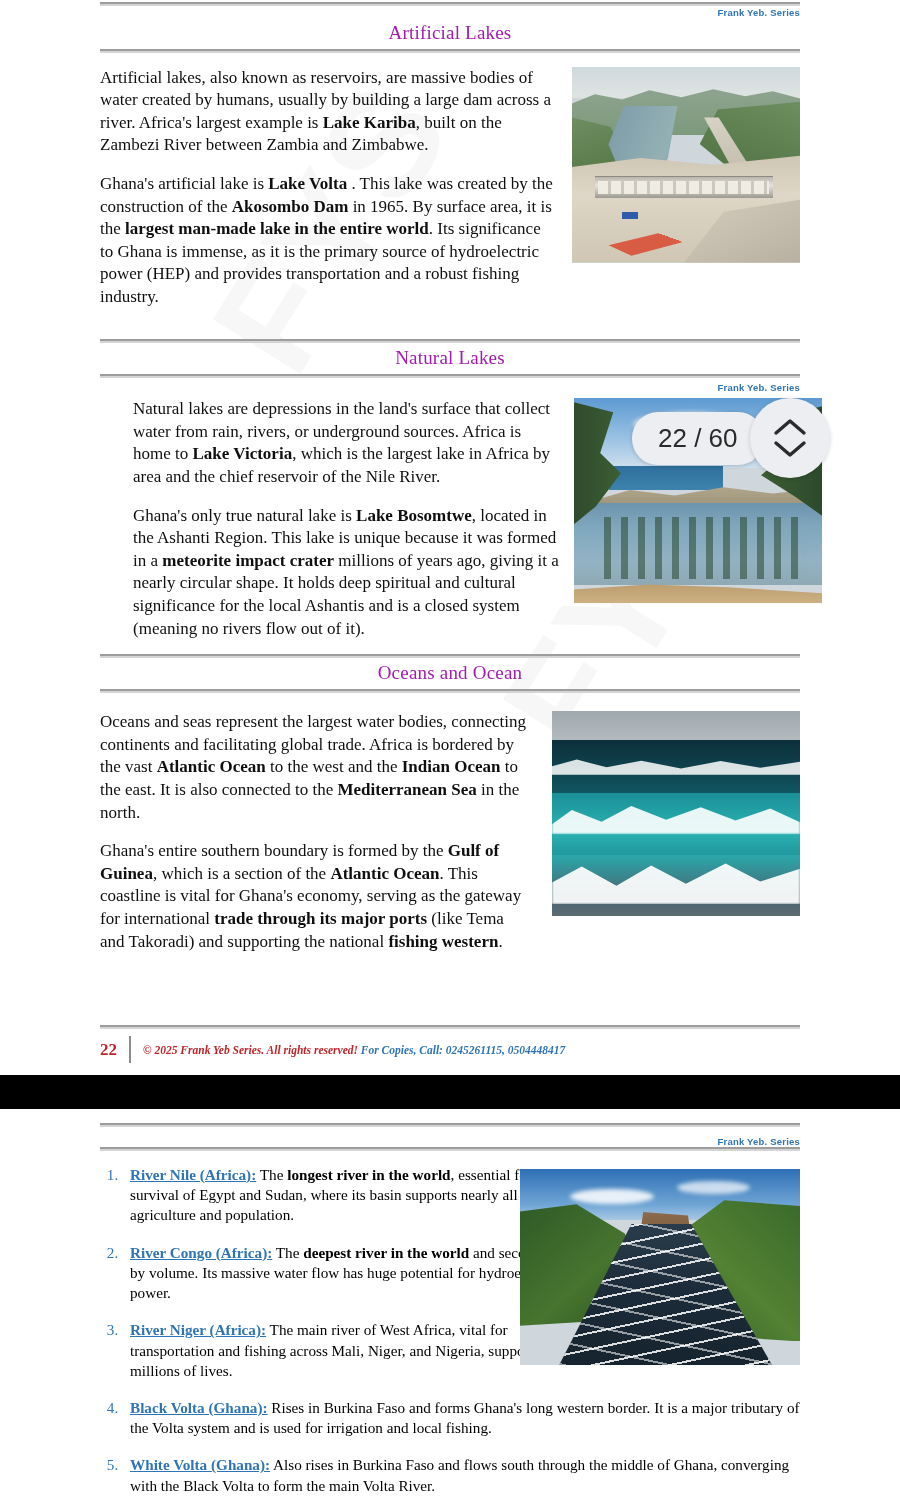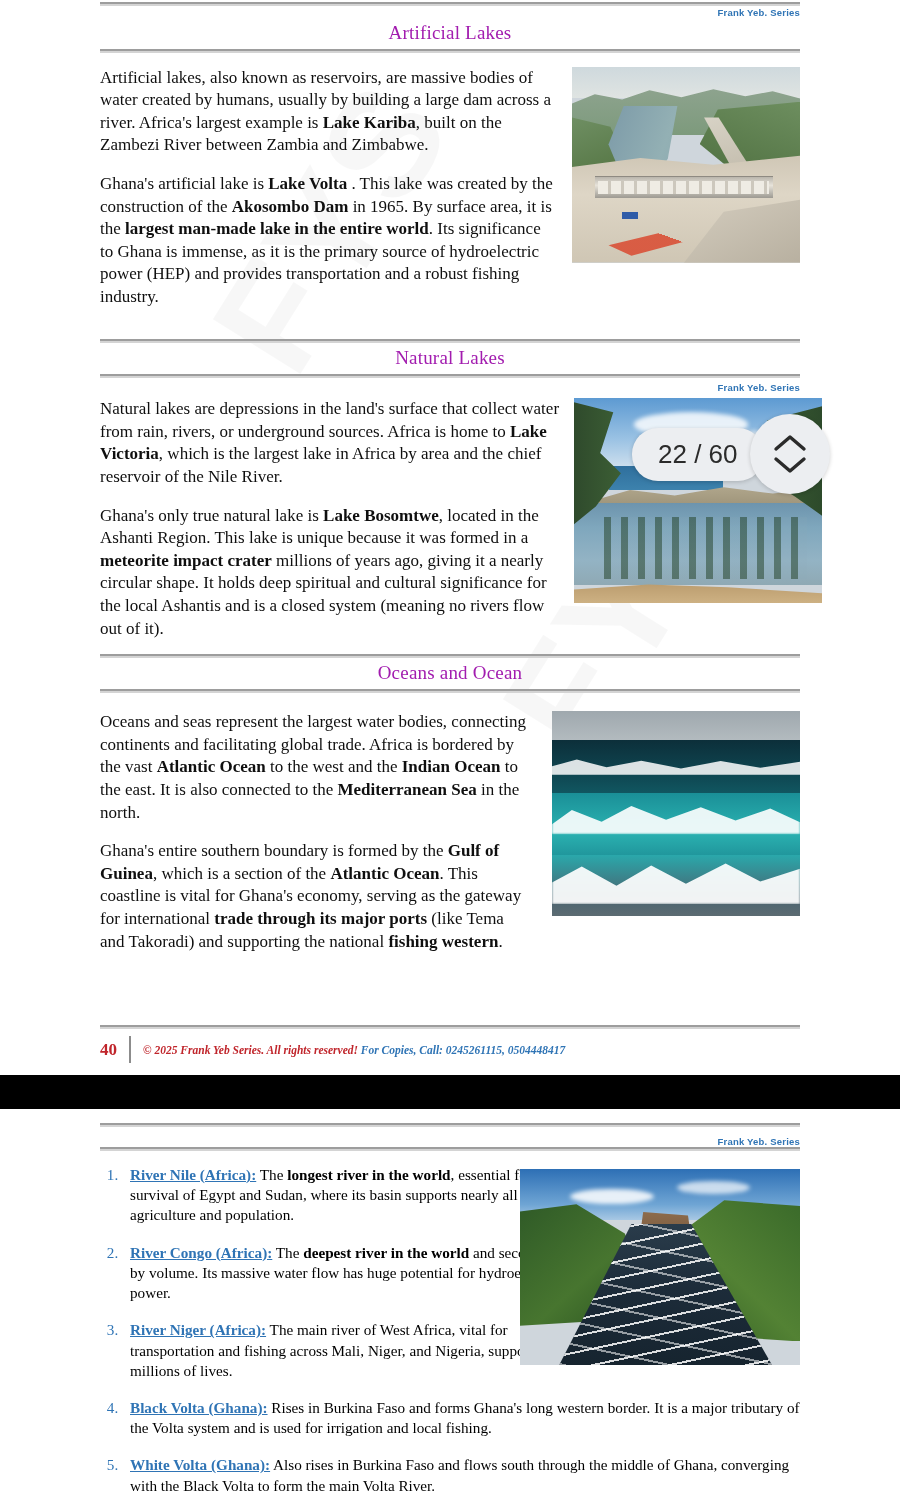--- a/index.html
+++ b/index.html
@@ -403,21 +403,21 @@
         </div>
       </div>
 
       <div style="height:30px;"></div>
       <div class="hr"></div>
       <h2 class="section-title">Natural Lakes</h2>
       <div class="hr"></div>
 
       <div class="series-tag" style="margin-top:5px;">Frank Yeb. Series</div>
 
-      <div class="sec-body" style="padding-top:6px;">
+      <div class="sec-body" style="padding-top:6px;margin-left:33px;">
         <div class="sec-text">
           <p>Natural lakes are depressions in the land's surface that collect water from rain, rivers, or underground sources. Africa is home to <b>Lake Victoria</b>, which is the largest lake in Africa by area and the chief reservoir of the Nile River.</p>
           <p>Ghana's only true natural lake is <b>Lake Bosomtwe</b>, located in the Ashanti Region. This lake is unique because it was formed in a <b>meteorite impact crater</b> millions of years ago, giving it a nearly circular shape. It holds deep spiritual and cultural significance for the local Ashantis and is a closed system (meaning no rivers flow out of it).</p>
         </div>
         <div class="sec-figure" style="margin-right:-22px;">
           <div class="photo photo-lake">
             <div class="sky"></div>
               <div class="cloud1"></div>
               <div class="cloud2"></div>
             <div class="far-water"></div>
@@ -450,21 +450,21 @@
               <div class="foam1"></div>
               <div class="foam2"></div>
             <div class="foam3"></div>
           </div>
         </div>
       </div>
 
       <div class="page-footer" style="padding-top:72px;">
         <div class="hr"></div>
         <div class="footer-row">
-          <span class="footer-pageno">40</span>
+          <span class="footer-pageno">22</span>
           <span class="footer-copy">
             <span>© 2025 Frank Yeb Series. All rights reserved!</span>
             <span class="tel">For Copies, Call: 0245261115, 0504448417</span>
           </span>
         </div>
       </div>
 
       <div style="height:12px;"></div>
     </div>
   </div>
@@ -516,21 +516,21 @@
           </li>
           <li>
             <span class="river-name">White Volta (Ghana):</span><span> Also rises in Burkina Faso and flows south through the middle of Ghana, converging with the Black Volta to form the main Volta River.</span>
           </li>
         </ol>
 
       </div>
     </div>
   </div>
 
-  <div style="position:absolute; left:632px; top:414px; display:flex; align-items:center; z-index:50;">
+  <div style="position:absolute; left:632px; top:398px; display:flex; align-items:center; z-index:50;">
     <div style="background:#eceef1; border-radius:26px; padding:11px 26px; font-family:'Liberation Sans',sans-serif;
                 font-size:26px; color:#2b2b2b; box-shadow:0 1px 4px rgba(0,0,0,.18);">
       <span>22 / 60</span>
     </div>
     <div style="margin-left:-14px; width:80px; height:80px; border-radius:50%; background:#eceef1;
                 display:flex; flex-direction:column; align-items:center; justify-content:center; gap:4px;
                 box-shadow:0 1px 4px rgba(0,0,0,.18);">
       <span style="line-height:0;">
         <svg width="34" height="19" viewBox="0 0 34 19" aria-hidden="true">
           <polyline points="3,16 17,4 31,16" fill="none" stroke="#2b2b2b" stroke-width="3.4" stroke-linecap="round" stroke-linejoin="round"></polyline>

